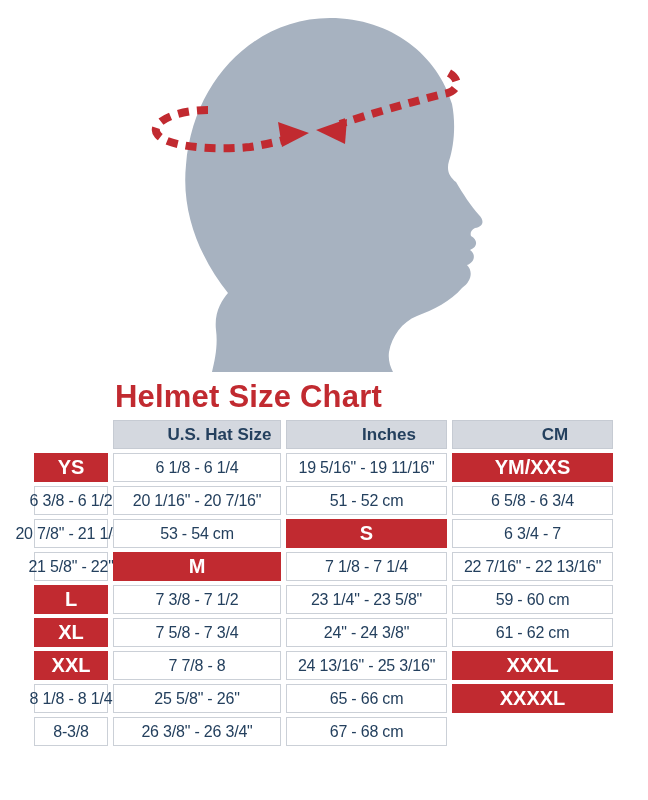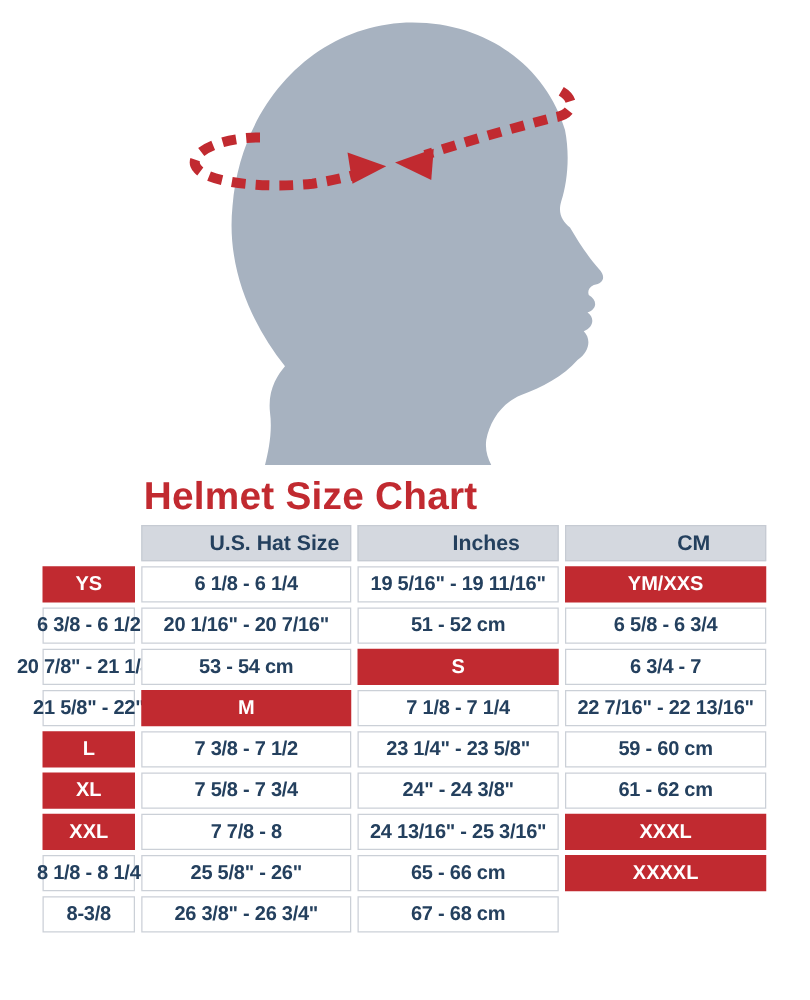--- a/index.html
+++ b/index.html
@@ -32,21 +32,21 @@
     display:grid;
     grid-template-columns:74px 168px 161px 161px;
     column-gap:5px;
     row-gap:4px;
   }
   .cell{
     height:29px;
     display:flex;
     align-items:center;
     justify-content:center;
-    font-size:16px;
+    font-size:20px;
     white-space:nowrap;
   }
   .cell.header{
     background:var(--header-bg);
     border:1px solid #c6cbd3;
     color:var(--navy);
     font-weight:700;
     font-size:17px;
     padding-left:45px;
   }
@@ -56,21 +56,21 @@
   }
   .cell.size-label{
     background:var(--red);
     color:#ffffff;
     font-weight:700;
   }
   .cell.value{
     background:#ffffff;
     border:1px solid var(--cell-border);
     color:var(--navy);
-    font-weight:700;
+    font-weight:400;
     font-size:16px;
     letter-spacing:-0.2px;
   }
 </style>
 </head>
 <body>
 
 <svg class="illustration" viewBox="0 0 648 372" xmlns="http://www.w3.org/2000/svg" aria-hidden="true">
 
   <path fill="#a7b2c0" d="

